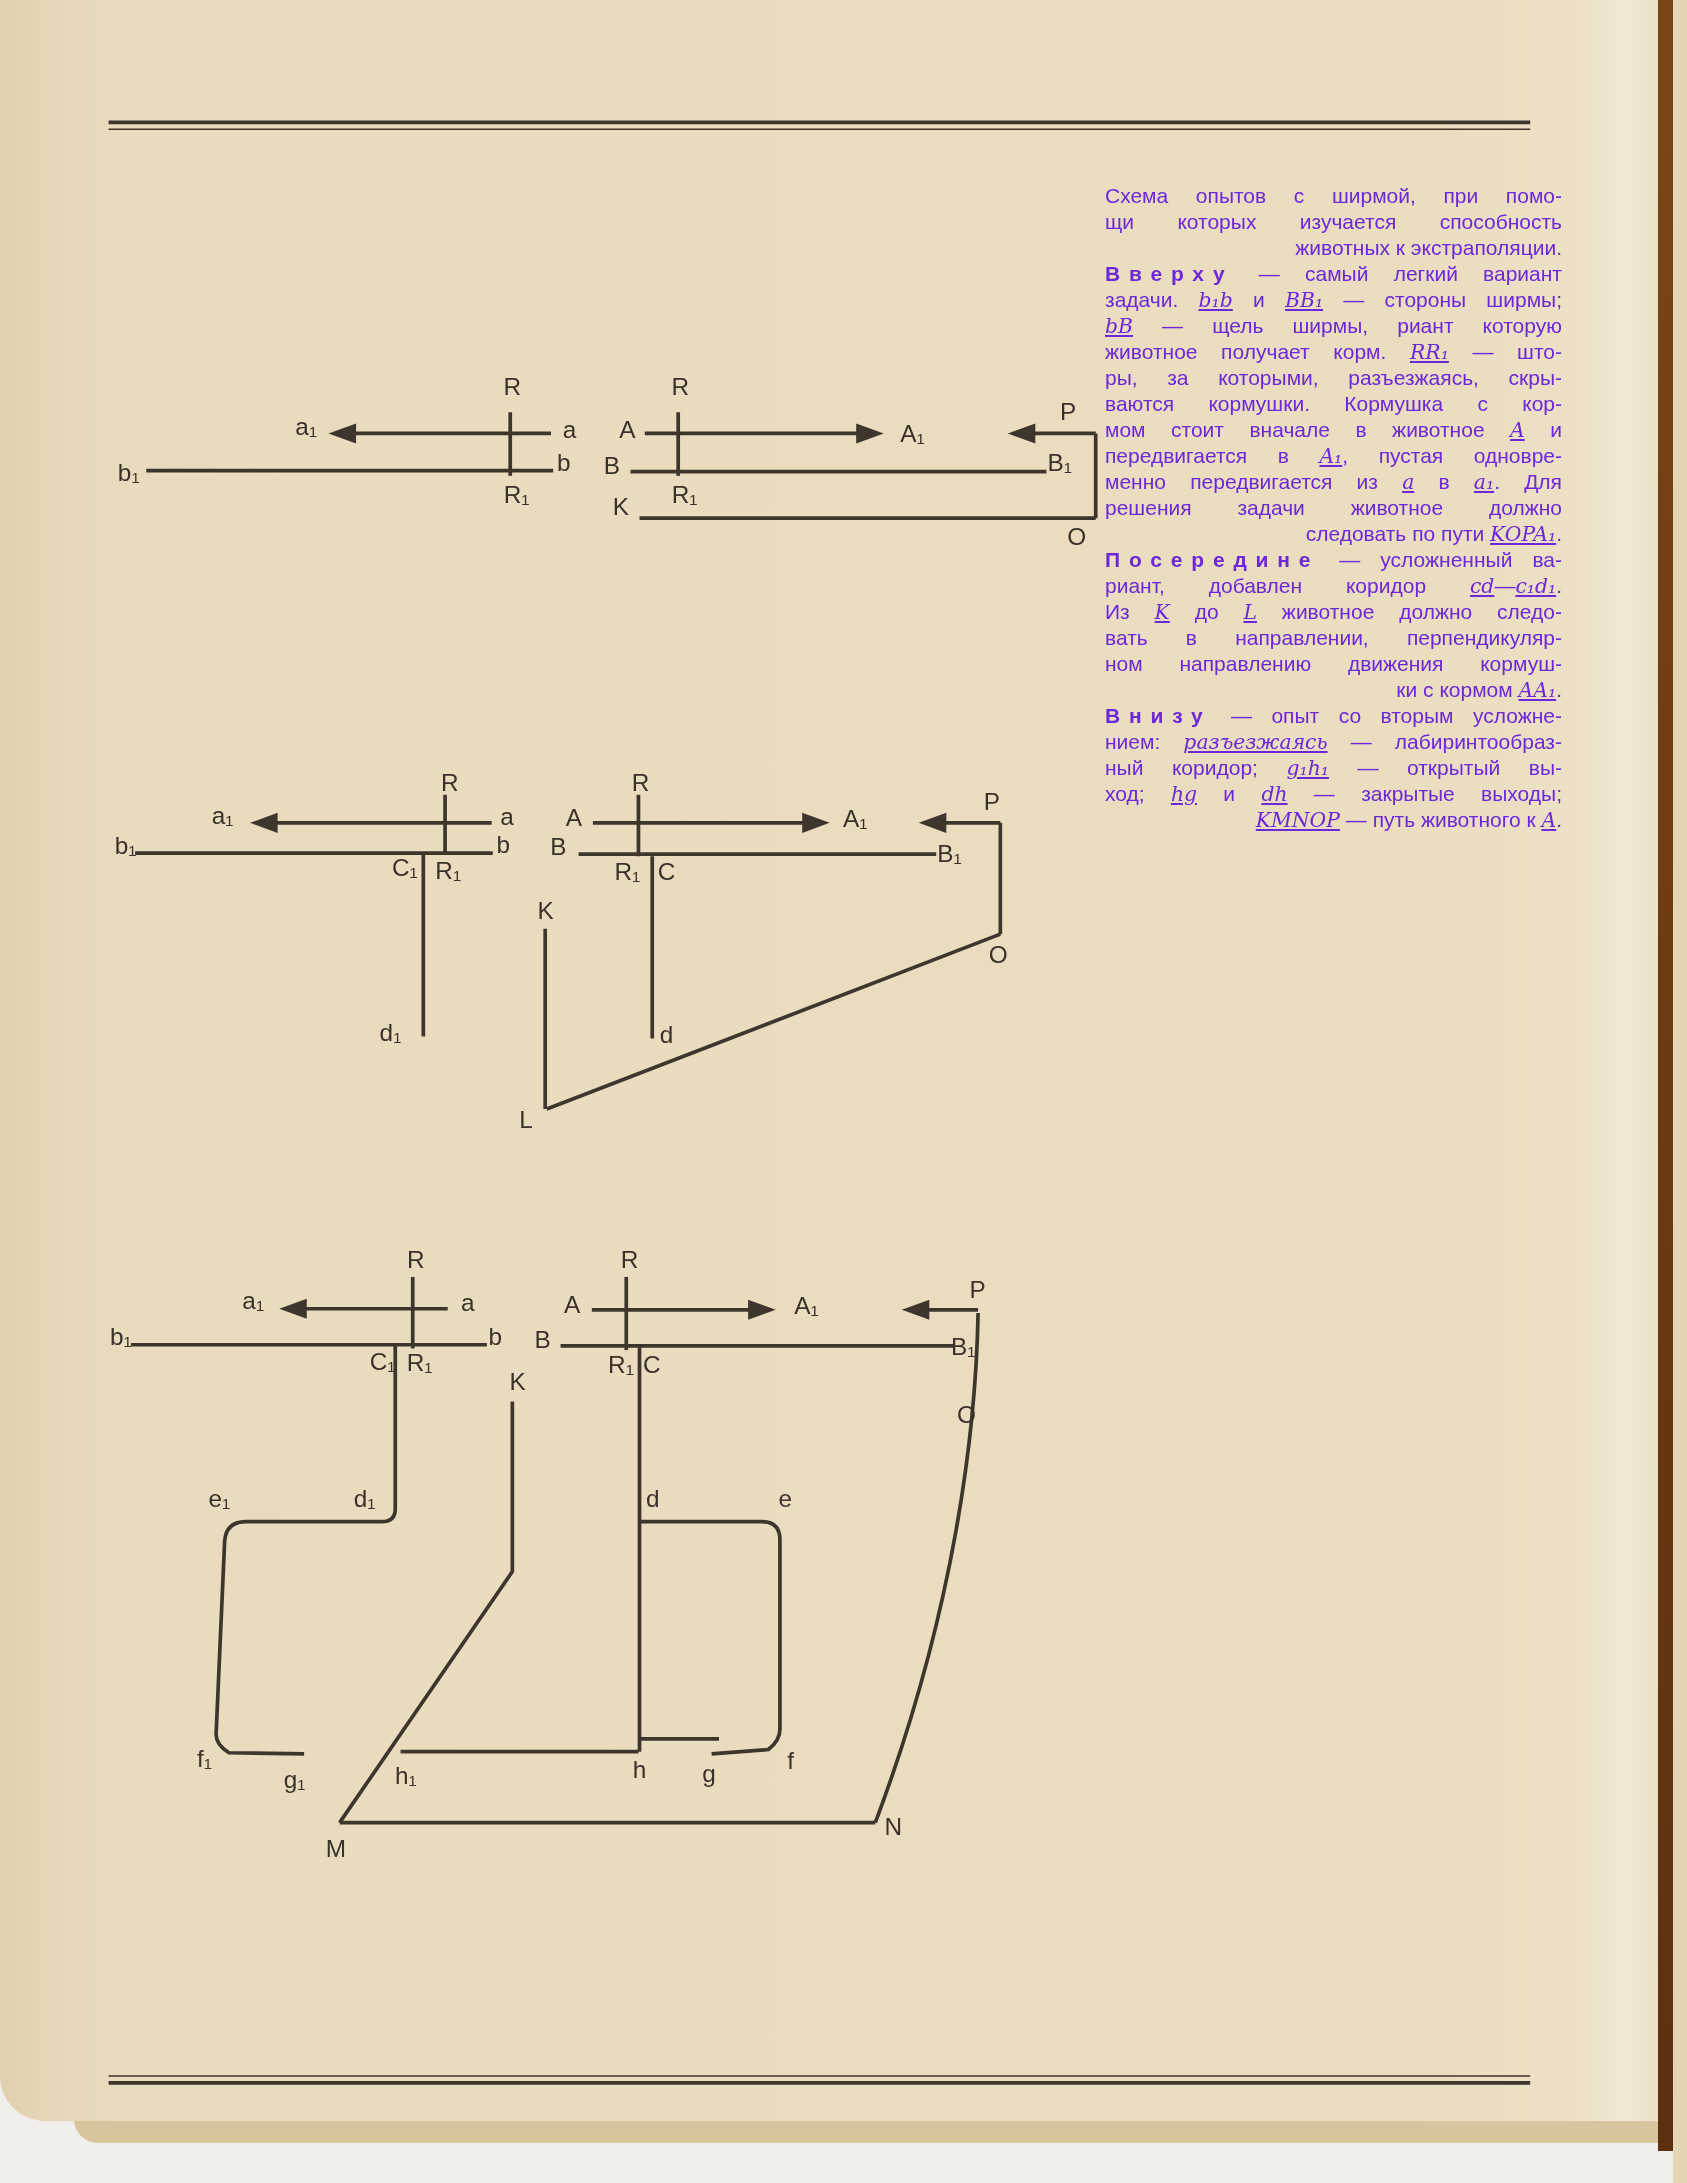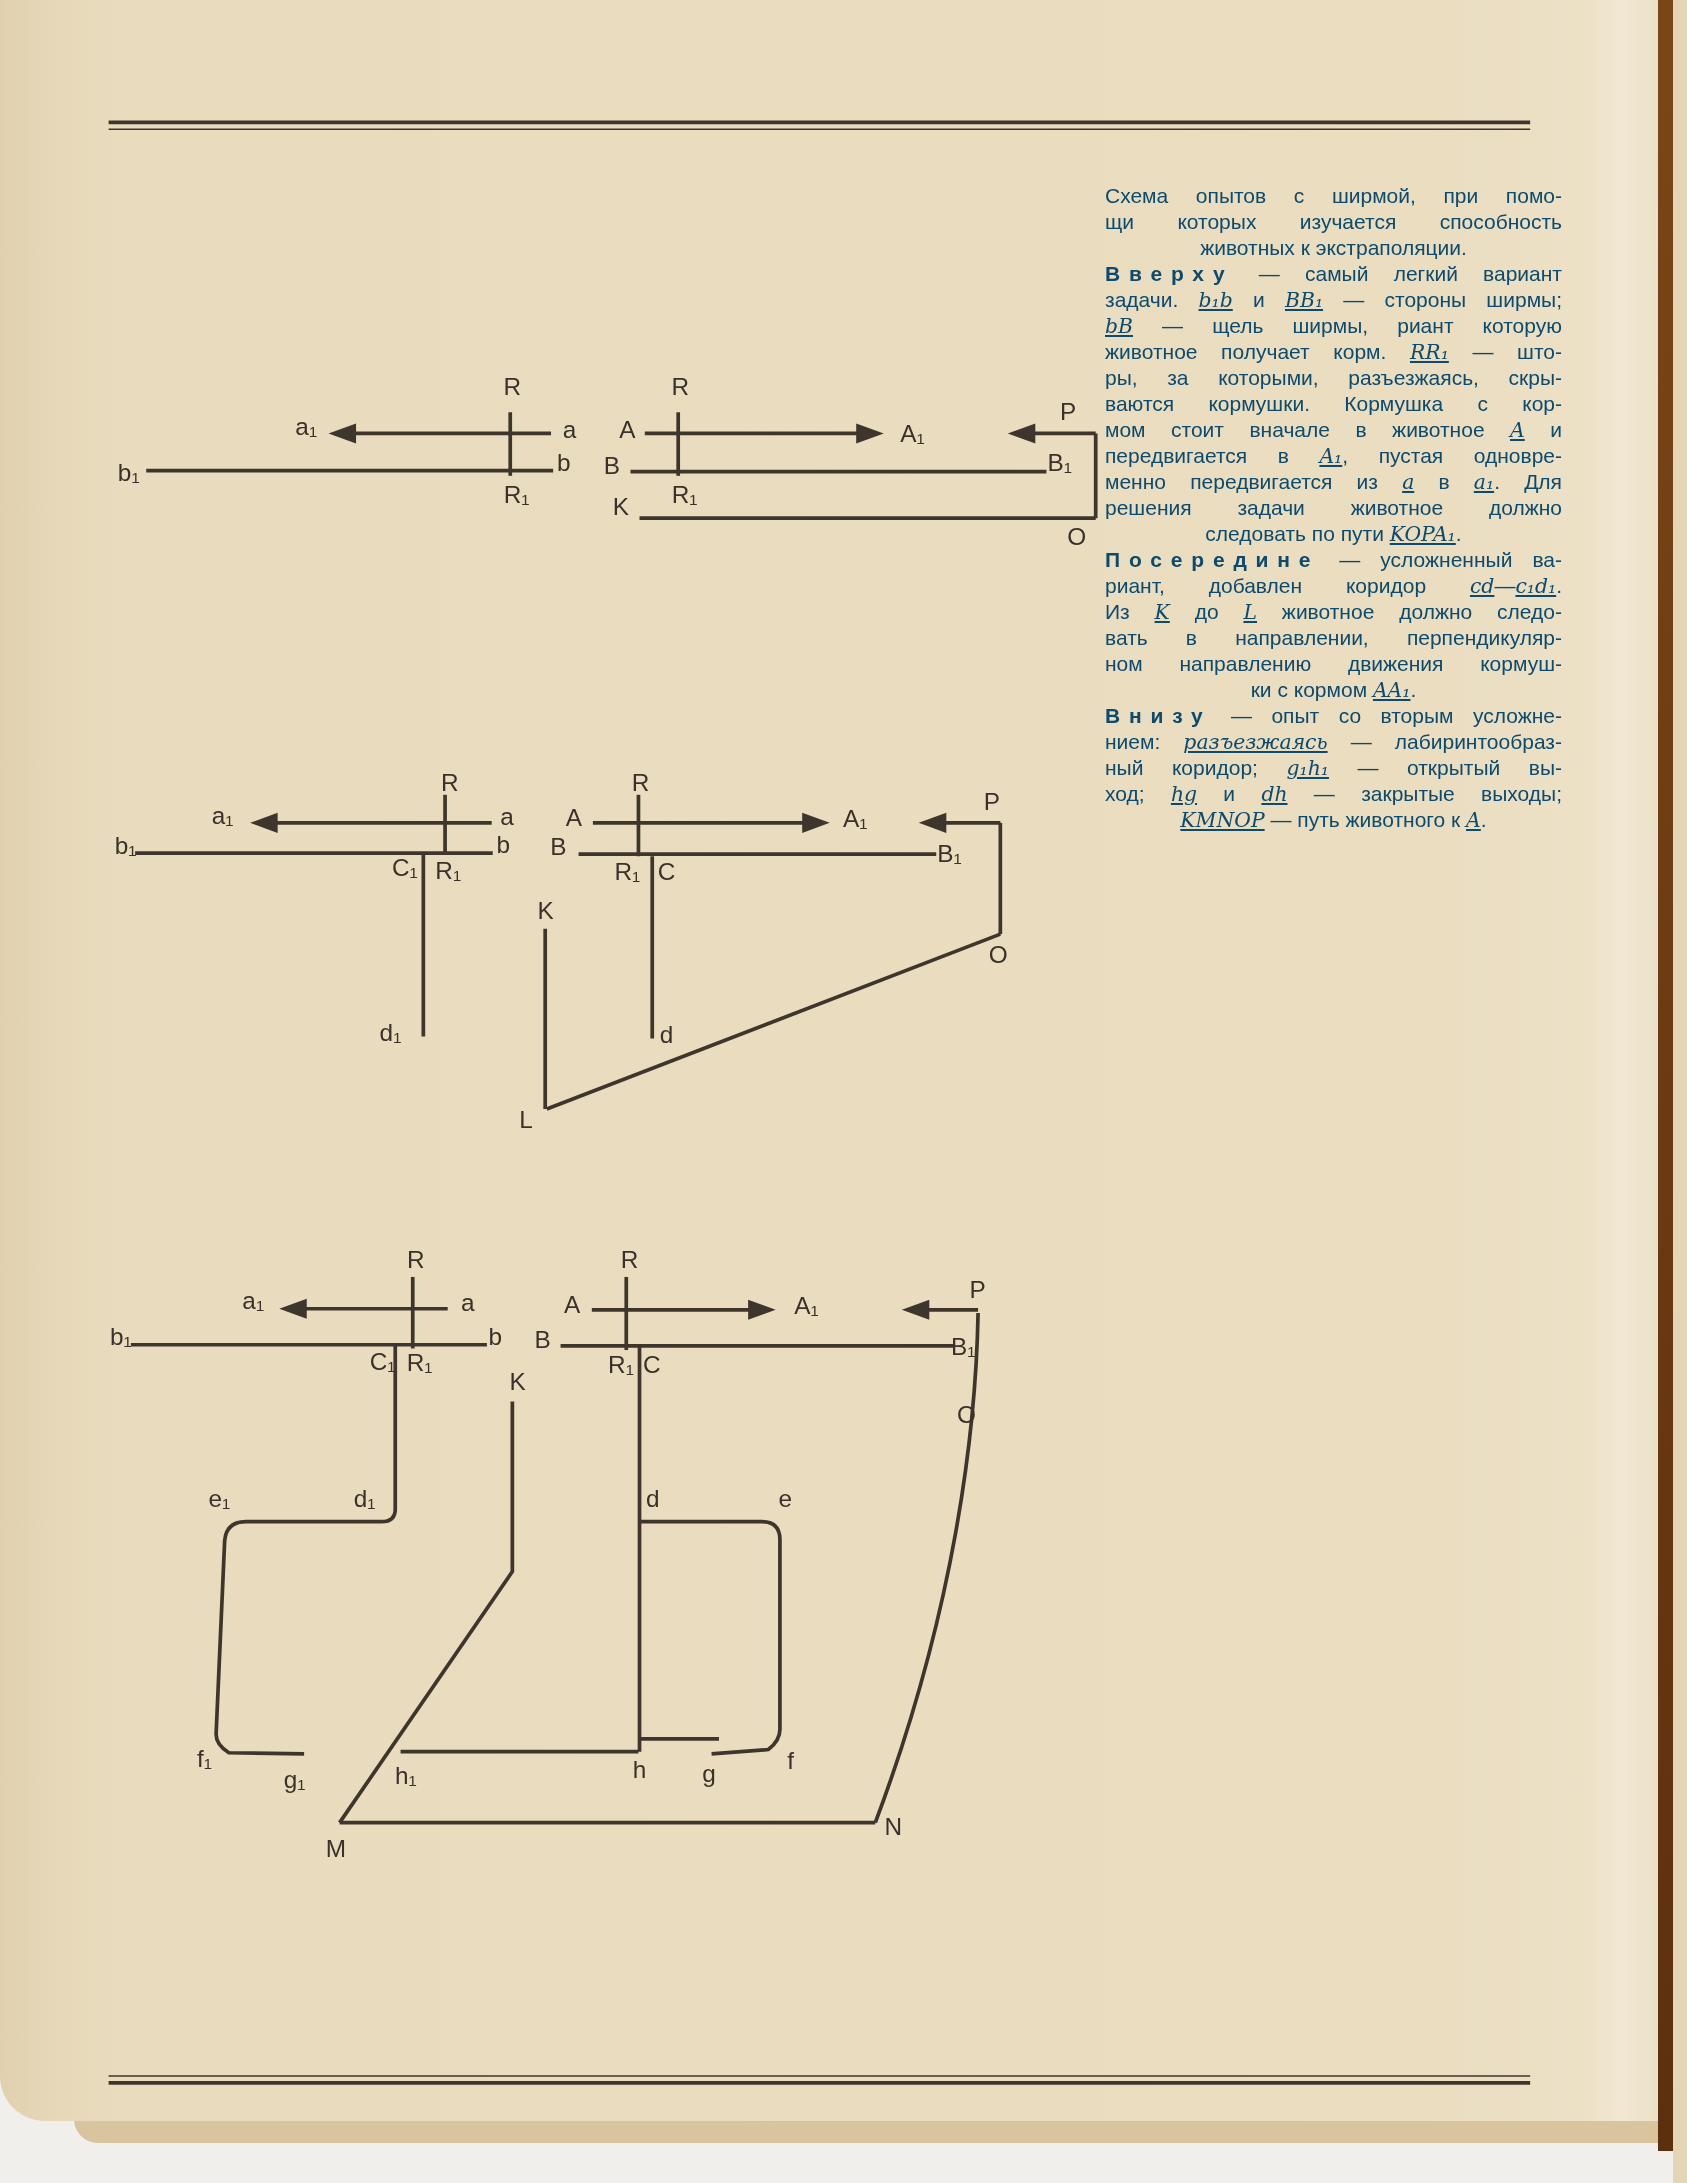--- a/index.html
+++ b/index.html
@@ -27,23 +27,23 @@
   }
   .fig-svg{position:absolute;left:0;top:0;}
   .fig-svg line, .fig-svg path{stroke:#3e362c;fill:none;}
   .fig-svg polygon{fill:#3e362c;stroke:none;}
   .fig-svg text{
     fill:#3a322a;font-size:46px;text-anchor:middle;dominant-baseline:middle;
     font-family:"Liberation Sans",sans-serif;
   }
   .caption{
     position:absolute;left:1105px;top:183px;width:457px;
-    font-size:21px;line-height:26px;color:#0c4a6e;
-  }
-  .cl{text-align:center;}
+    font-size:21px;line-height:26px;color:#6d28d9;
+  }
+  .cl{text-align:right;}
   .cl.j{text-align:justify;text-align-last:justify;}
   .sp{letter-spacing:.42em;font-weight:bold;}
   .v{font-family:"DejaVu Serif",serif;font-style:italic;font-size:.97em;text-decoration:underline;}
 </style>
 </head>
 <body>
 
 <div class="under-page"></div>
 <div class="page"></div>
 <div class="edge-gap"></div>

